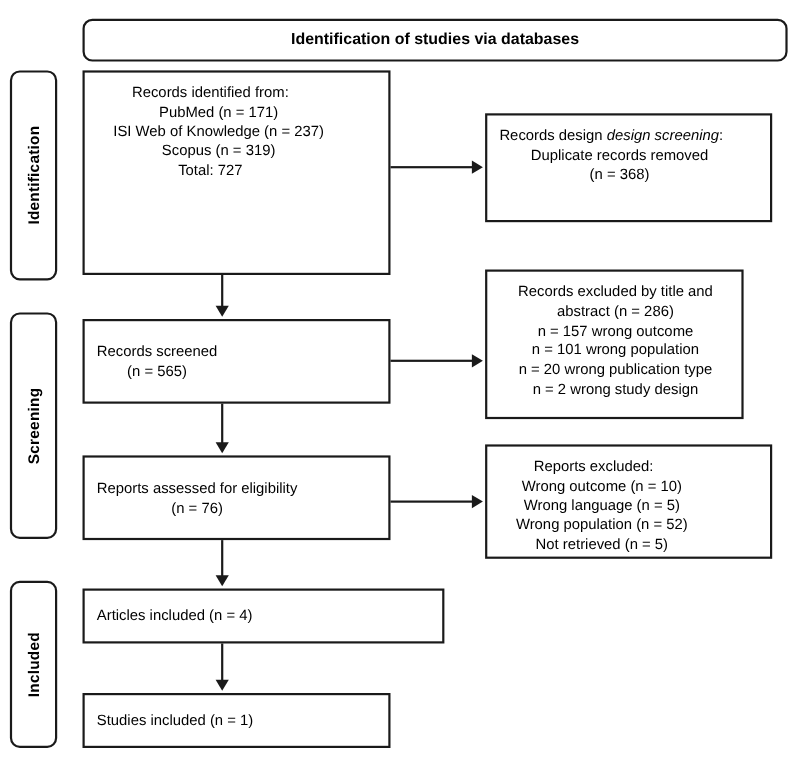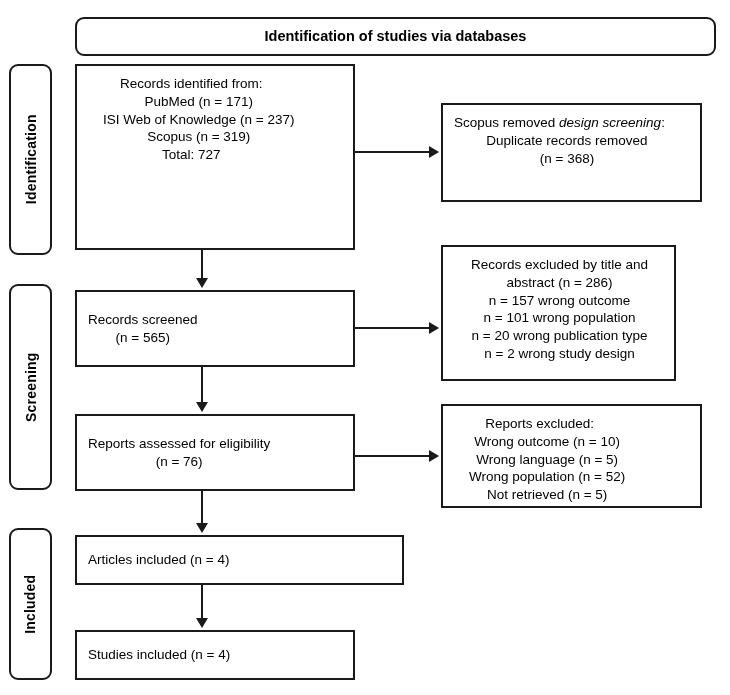--- a/index.html
+++ b/index.html
@@ -120,21 +120,21 @@
 
   <div class="box content-box top-align" style="left:75px; top:64px; width:280px; height:186px;">
     <span class="txt">Records identified from:
     PubMed (n = 171)
     ISI Web of Knowledge (n = 237)
     Scopus (n = 319)
 Total: 727</span>
   </div>
 
   <div class="box content-box top-align" style="left:441px; top:103px; width:261px; height:99px;">
-    <span class="txt"><span>Scopus removed </span><em class="ital">design screening</em><span>:
+    <span class="txt"><span>Records design </span><em class="ital">design screening</em><span>:
     Duplicate records removed
     (n = 368)</span></span>
   </div>
 
   <div class="box content-box" style="left:75px; top:290px; width:280px; height:77px;">
     <span class="txt">Records screened
 (n = 565)</span>
   </div>
 
   <div class="box content-box top-align" style="left:441px; top:245px; width:235px; height:136px;">
@@ -156,21 +156,21 @@
     Wrong language (n = 5)
     Wrong population (n = 52)
     Not retrieved (n = 5)</span>
   </div>
 
   <div class="box content-box" style="left:75px; top:535px; width:329px; height:50px;">
     <span class="txt">Articles included (n = 4)</span>
   </div>
 
   <div class="box content-box" style="left:75px; top:630px; width:280px; height:50px;">
-    <span class="txt">Studies included (n = 4)</span>
+    <span class="txt">Studies included (n = 1)</span>
   </div>
 
   <div class="conn vline" style="left:201px; top:250px; height:30px;"></div>
   <div class="arrowhead arrow-down" style="left:196px; top:278px;"></div>
 
   <div class="conn hline" style="left:355px; top:151px; width:76px;"></div>
   <div class="arrowhead arrow-right" style="left:429px; top:146px;"></div>
 
   <div class="conn vline" style="left:201px; top:367px; height:37px;"></div>
   <div class="arrowhead arrow-down" style="left:196px; top:402px;"></div>

